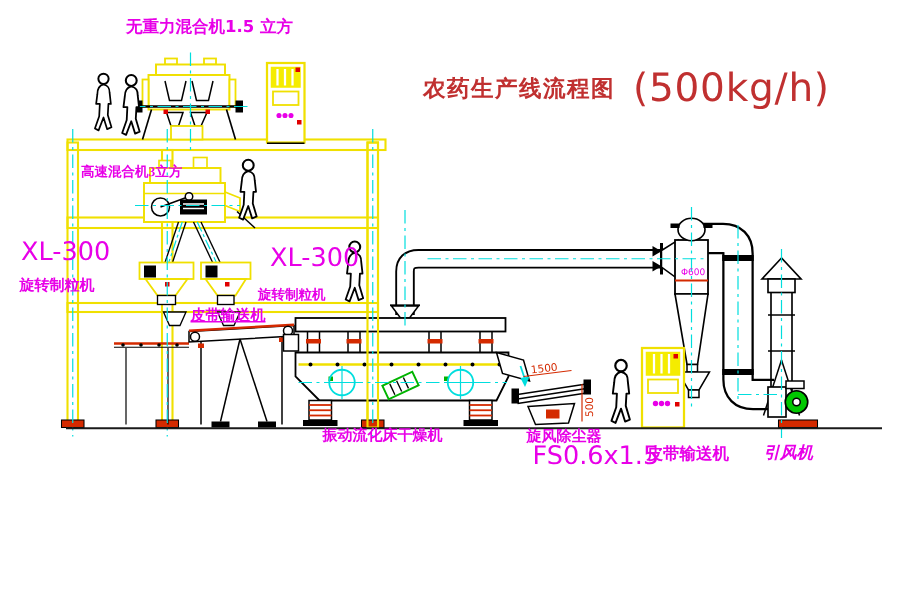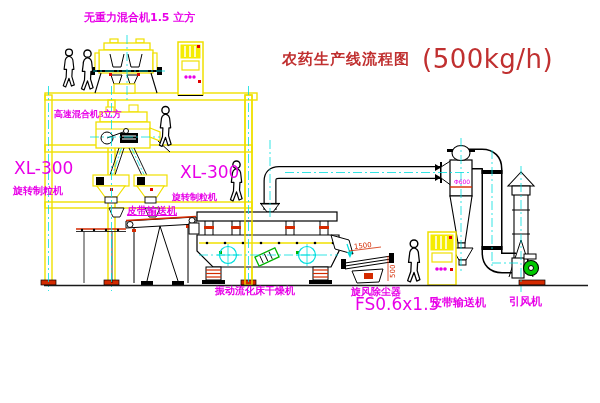--- a/index.html
+++ b/index.html
@@ -318,19 +318,19 @@
 <div class="lbl magenta b" style="left:172px;top:193px;font-size:9px;">旋转制粒机</div>
 
 <div class="lbl magenta b" style="left:127px;top:206px;font-size:10px;text-decoration:underline;">皮带输送机</div>
 
 <div class="lbl magenta b" style="left:215px;top:286px;font-size:10px;">振动流化床干燥机</div>
 
 <div class="lbl magenta b" style="left:351px;top:287px;font-size:10px;">旋风除尘器</div>
 <div class="lbl magenta" style="left:355px;top:296px;font-size:17px;">FS0.6x1.5</div>
 
 <div class="lbl magenta b" style="left:431px;top:297px;font-size:11px;">皮带输送机</div>
-<div class="lbl magenta b" style="left:509px;top:296px;font-size:11px;">引风机</div>
+<div class="lbl magenta b" style="left:509px;top:296px;font-size:11px;font-style:italic;">引风机</div>
 
 <div class="lbl magenta" style="left:454px;top:179px;font-size:6px;">Φ600</div>
 <div class="lbl red" style="left:354px;top:243px;font-size:7px;transform:rotate(-7deg);">1500</div>
 <div class="lbl red rot90" style="left:390px;top:278px;font-size:7px;">500</div>
 
 </div>
 
 </body></html>

